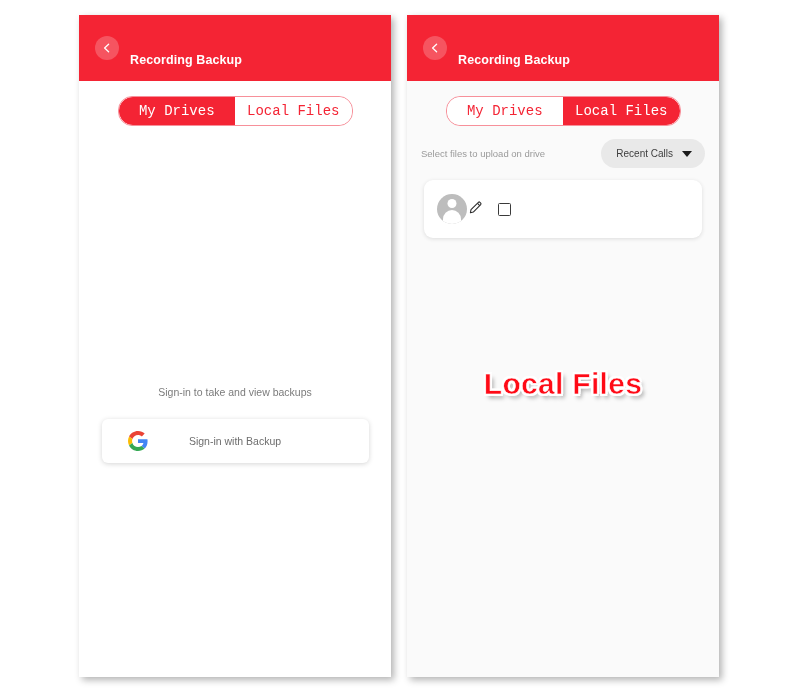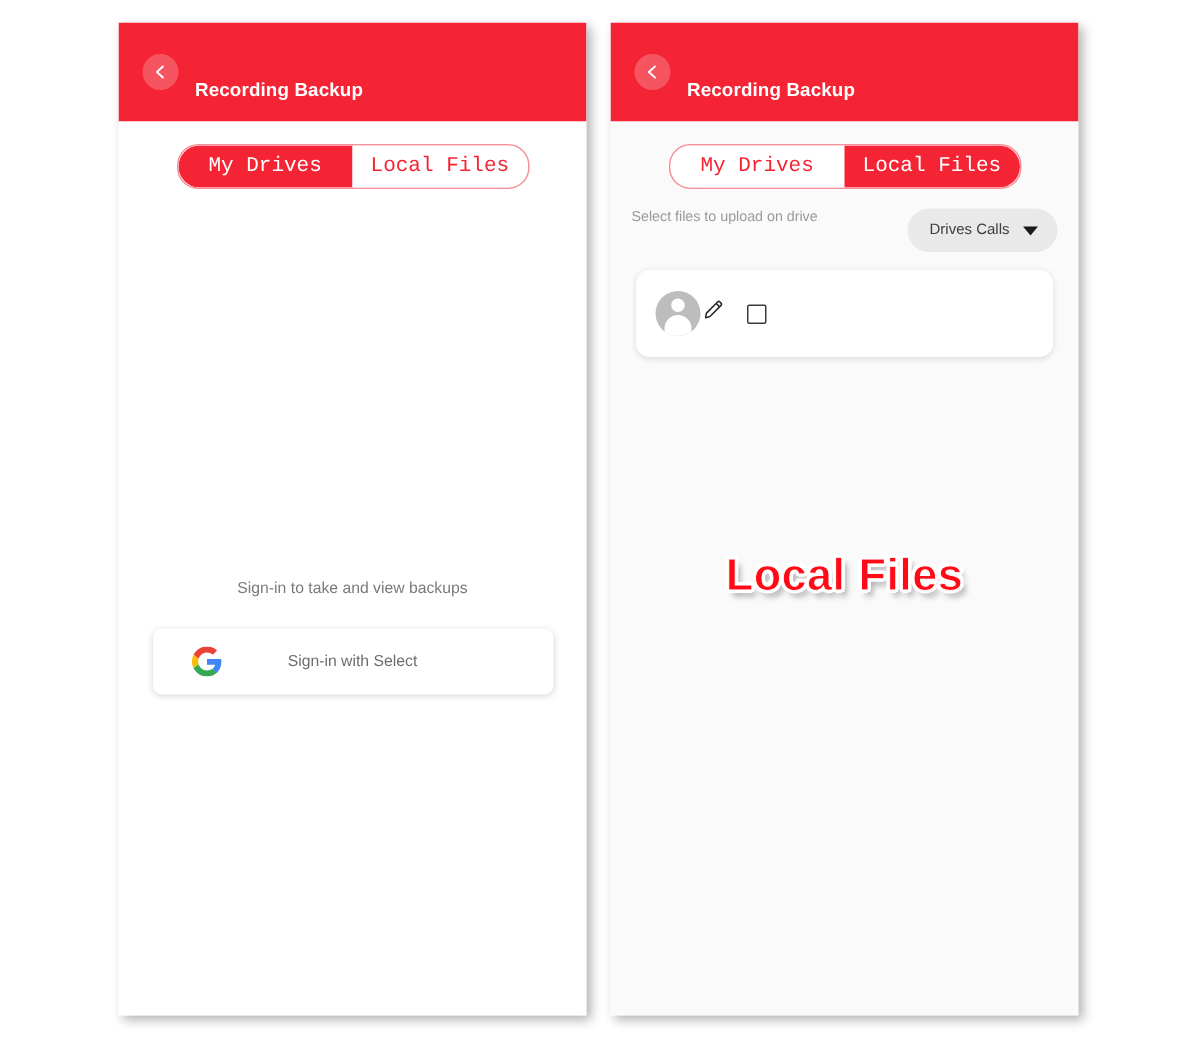--- a/index.html
+++ b/index.html
@@ -144,21 +144,21 @@
   }
 
   
   .right-body {
     height: calc(100% - 66px);
     background: #fafafa;
     position: relative;
   }
   .select-row {
     display: flex;
-    align-items: flex-start;
+    align-items: center;
     justify-content: space-between;
     padding: 13px 14px 0 14px;
     gap: 40px;
   }
   .select-hint {
     font-size: 9.5px;
     color: #9a9a9a;
   }
   .dropdown {
     height: 29px;
@@ -261,21 +261,21 @@
 
         <div class="google-btn">
           <span class="g-logo">
             <svg width="20" height="20" viewBox="0 0 48 48">
               <path fill="#EA4335" d="M24 9.5c3.54 0 6.71 1.22 9.21 3.6l6.85-6.85C35.9 2.38 30.47 0 24 0 14.62 0 6.51 5.38 2.56 13.22l7.98 6.19C12.43 13.72 17.74 9.5 24 9.5z"></path>
               <path fill="#4285F4" d="M46.98 24.55c0-1.57-.15-3.09-.38-4.55H24v9.02h12.94c-.58 2.96-2.26 5.48-4.78 7.18l7.73 6c4.51-4.18 7.09-10.36 7.09-17.65z"></path>
               <path fill="#FBBC05" d="M10.53 28.59c-.48-1.45-.76-2.99-.76-4.59s.27-3.14.76-4.59l-7.98-6.19C.92 16.46 0 20.12 0 24s.92 7.54 2.56 10.78l7.97-6.19z"></path>
               <path fill="#34A853" d="M24 48c6.48 0 11.93-2.13 15.89-5.81l-7.73-6c-2.15 1.45-4.92 2.3-8.16 2.3-6.26 0-11.57-4.22-13.47-9.91l-7.98 6.19C6.51 42.62 14.62 48 24 48z"></path>
             </svg>
           </span>
-          <span class="google-btn-label">Sign-in with Select</span>
+          <span class="google-btn-label">Sign-in with Backup</span>
         </div>
       </div>
 
     </div>
   </div>
 
   <div class="phone phone-right">
 
     <div class="appbar">
       <div class="back-btn">
@@ -293,21 +293,21 @@
       <div class="tabs-wrap">
         <div class="segmented">
           <div class="seg inactive left-cap">My Drives</div>
           <div class="seg active right-cap">Local Files</div>
         </div>
       </div>
 
       <div class="select-row">
         <div class="select-hint">Select files to upload on drive</div>
         <div class="dropdown">
-          <span class="dropdown-label">Drives Calls</span>
+          <span class="dropdown-label">Recent Calls</span>
           <span class="caret"></span>
         </div>
       </div>
 
       <div class="file-card">
         <div class="avatar">
           <div class="head"></div>
           <div class="body"></div>
         </div>
 

